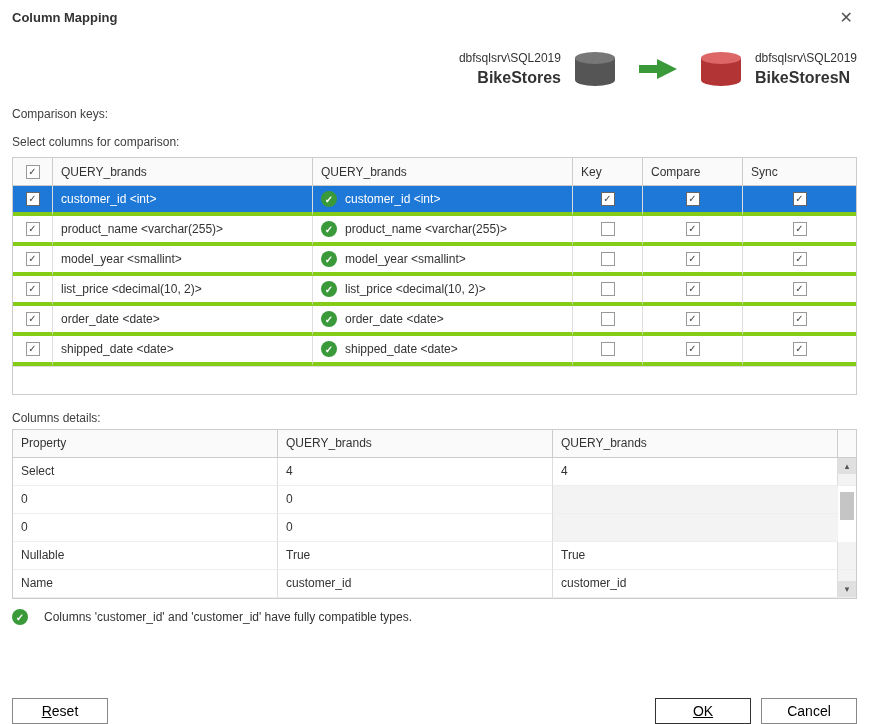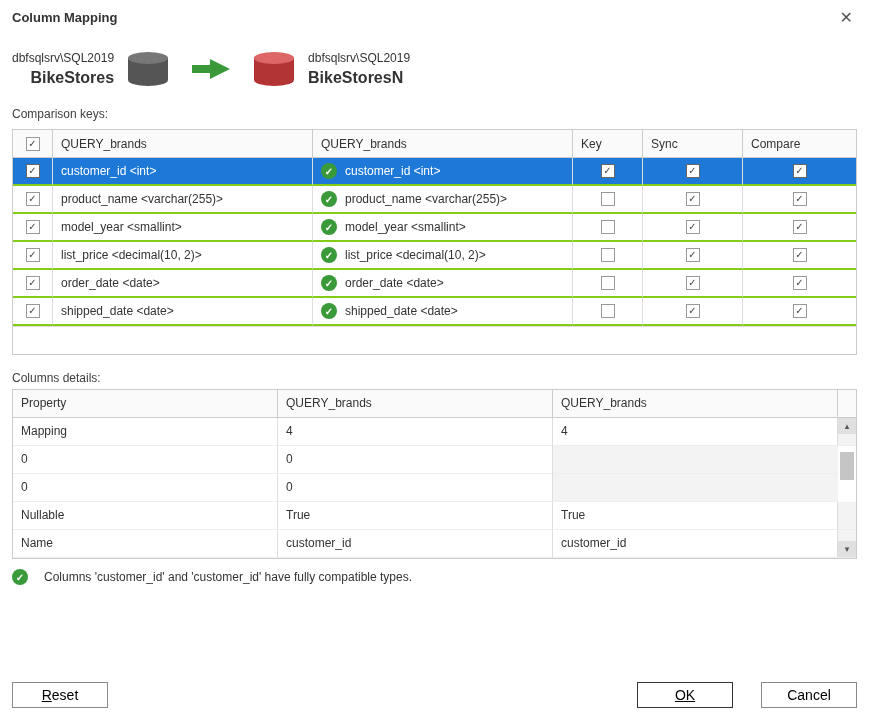--- a/index.html
+++ b/index.html
@@ -12,41 +12,41 @@
     width: 869px;
     height: 724px;
     overflow: hidden;
     position: relative;
   }
   .dialog {
     width: 869px;
     height: 724px;
     display: flex;
     flex-direction: column;
-    padding: 0 12px 16px 12px;
+    padding: 0 12px 0 12px;
   }
   .header {
     display: flex;
     justify-content: space-between;
     align-items: center;
     padding: 8px 0 6px 0;
   }
   .header-title {
     font-size: 13px;
     font-weight: bold;
   }
   .close-x {
     font-size: 16px;
     color: #555;
     cursor: pointer;
     padding: 0 4px;
   }
   .db-banner {
     display: flex;
-    justify-content: flex-start;
+    justify-content: flex-end;
     align-items: center;
     gap: 24px;
     padding: 18px 0 14px 0;
   }
   .db-side {
     display: flex;
     align-items: center;
     gap: 14px;
   }
   .db-labels { text-align: right; }
@@ -93,21 +93,21 @@
     width: 100%;
     margin-top: 4px;
   }
   .cols-header, .cols-row {
     display: grid;
     grid-template-columns: 40px 260px 260px 70px 100px 1fr;
     align-items: stretch;
   }
   .cols-header > div, .cols-row > div {
     border-right: 1px solid #ddd;
-    border-bottom: 2px solid #84cc16;
+    border-bottom: 4px solid #84cc16;
     padding: 5px 8px;
     display: flex;
     align-items: center;
     min-height: 28px;
   }
   .cols-header > div {
     background: #fafafa;
     border-bottom: 1px solid #ccc;
     border-right: 1px solid #ccc;
     font-weight: normal;
@@ -183,21 +183,21 @@
   .status-line {
     display: flex; align-items: center; gap: 8px; margin-top: 10px;
   }
 
   .button-bar {
     display: flex;
     justify-content: space-between;
     margin-top: auto;
     padding-top: 14px;
   }
-  .button-bar .right { display: flex; gap: 28px; }
+  .button-bar .right { display: flex; gap: 10px; }
   .btn {
     min-width: 96px;
     height: 26px;
     border: 1px solid #888;
     background: #fff;
     display: inline-flex;
     align-items: center;
     justify-content: center;
     font-size: 14px;
     cursor: pointer;
@@ -238,31 +238,32 @@
       </div>
       <div class="db-labels db-labels-right">
         <div class="db-server">dbfsqlsrv\SQL2019</div>
         <div class="db-name">BikeStoresN</div>
       </div>
     </div>
   </div>
 
   <div class="section-label">Comparison keys:</div>
 
+  <div class="section-label" style="margin-top:10px">Select columns for comparison:</div>
 
   <div class="cols-table">
     <div class="cols-header">
       <div class="cell-center">
           <span class="chk on"></span>
         </div>
       <div>QUERY_brands</div>
       <div>QUERY_brands</div>
       <div>Key</div>
+      <div>Compare</div>
       <div>Sync</div>
-      <div>Compare</div>
     </div>
     <div id="cols-body">
         <div class="cols-row selected">
           <div class="cell-center">
             <span class="chk on"></span>
           </div>
           <div>customer_id &lt;int&gt;</div>
           <div>
             <span class="green-ok">✓</span>
             <span>customer_id &lt;int&gt;</span>
@@ -380,21 +381,21 @@
     <div class="section-label">Columns details:</div>
     <div class="details-table">
       <div class="details-header">
         <div>Property</div>
         <div>QUERY_brands</div>
         <div>QUERY_brands</div>
         <div class="scroll-col"></div>
       </div>
       <div id="details-body" style="position:relative;">
       <div class="details-row">
-            <div>Mapping</div>
+            <div>Select</div>
             <div>4</div>
             <div>4</div>
             <div class="scroll-col">
               <div class="scroll-up">▴</div>
               <div class="scroll-thumb"></div>
             </div>
           </div>
           <div class="details-row">
             <div>0</div>
             <div>0</div>

